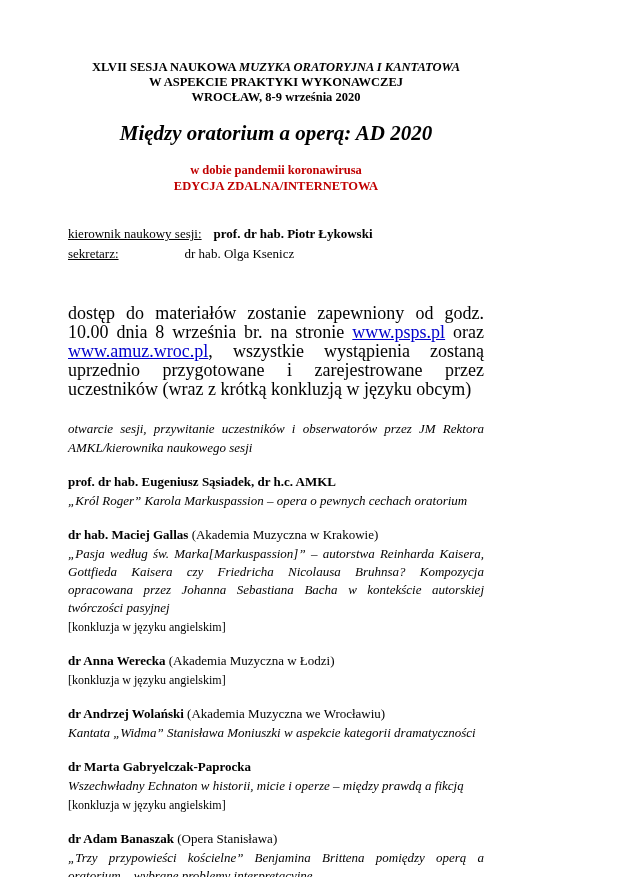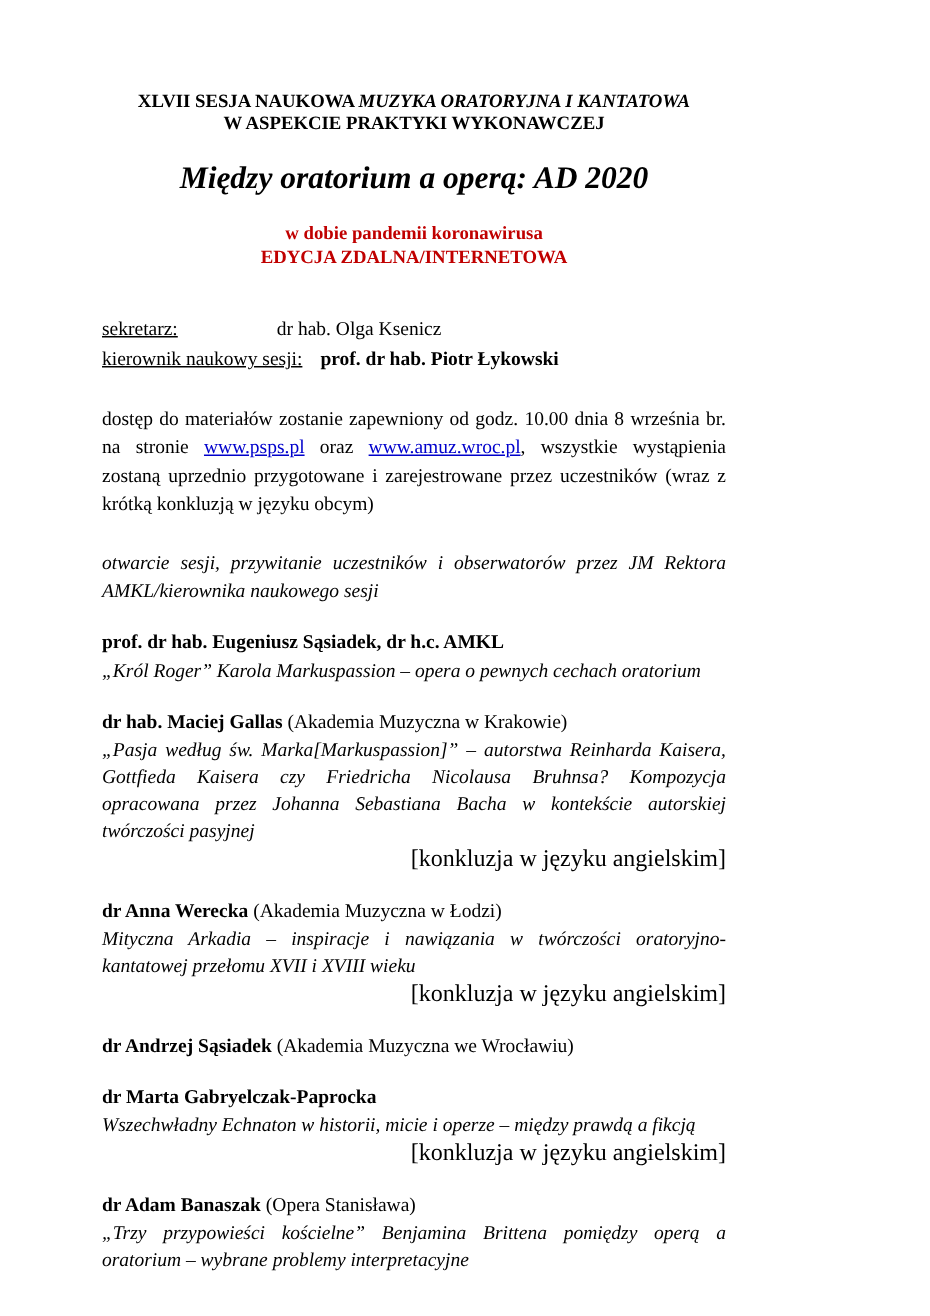--- a/index.html
+++ b/index.html
@@ -62,22 +62,22 @@
   }
   .role-value-1 {
     margin-left: 12px;
     font-weight: bold;
   }
   .role-value-2 {
     margin-left: 66px;
   }
 
   .access {
-    margin-top: 20px;
-    font-size: 13px;
+    margin-top: 40px;
+    font-size: 18px;
     line-height: 19px;
     text-align: justify;
   }
   .lnk {
     color: #0000cc;
     text-decoration: underline;
   }
 
   .opening {
     margin-top: 20px;
@@ -97,50 +97,50 @@
   }
   .entry .aff {
     font-weight: normal;
   }
   .entry .work {
     font-style: italic;
     text-align: justify;
     margin-top: 1px;
   }
   .entry .concl {
-    font-size: 16px;
+    font-size: 12px;
     margin-top: 1px;
-    text-align: right;
   }
 </style>
 </head>
 <body>
 
 <div class="page">
 
   <div>
     <div class="head-line"><span>XLVII SESJA NAUKOWA </span><span class="it">MUZYKA ORATORYJNA I KANTATOWA</span></div>
     <div class="head-line">W ASPEKCIE PRAKTYKI WYKONAWCZEJ</div>
+    <div class="head-line">WROCŁAW, 8-9 września 2020</div>
   </div>
 
   <div class="main-title">Między oratorium a operą: AD 2020</div>
 
   <div class="edition">
     <div>w dobie pandemii koronawirusa</div>
     <div>EDYCJA ZDALNA/INTERNETOWA</div>
   </div>
 
   <div class="roles">
     <div class="role-row">
+      <span class="role-label">kierownik naukowy sesji:</span>
+      <span class="role-value-1">prof. dr hab. Piotr Łykowski</span>
+    </div>
+    <div class="role-row">
       <span class="role-label">sekretarz:</span>
       <span class="role-value-2">dr hab. Olga Ksenicz</span>
-    </div>
-    <div class="role-row">
-      <span class="role-label">kierownik naukowy sesji:</span>
-      <span class="role-value-1">prof. dr hab. Piotr Łykowski</span>
     </div>
   </div>
 
   <div class="access"><span>dostęp do materiałów zostanie zapewniony od godz. 10.00 dnia 8 września br. na stronie </span><span class="lnk">www.psps.pl</span><span> oraz </span><span class="lnk">www.amuz.wroc.pl</span><span>, wszystkie wystąpienia zostaną uprzednio przygotowane i zarejestrowane przez uczestników (wraz z krótką konkluzją w języku obcym)</span></div>
 
   <div class="opening">otwarcie sesji, przywitanie uczestników i obserwatorów przez JM Rektora AMKL/kierownika naukowego sesji</div>
 
   <div class="entry">
     <div class="who"><span>prof. dr hab. Eugeniusz Sąsiadek, dr h.c. AMKL</span><span class="aff"></span></div>
     <div class="work">„Król Roger” Karola Markuspassion – opera o pewnych cechach oratorium</div>
@@ -148,26 +148,26 @@
   </div>
 
   <div class="entry">
     <div class="who"><span>dr hab. Maciej Gallas</span><span class="aff"> (Akademia Muzyczna w Krakowie)</span></div>
     <div class="work">„Pasja według św. Marka[Markuspassion]” – autorstwa Reinharda Kaisera, Gottfieda Kaisera czy Friedricha Nicolausa Bruhnsa? Kompozycja opracowana przez Johanna Sebastiana Bacha w kontekście autorskiej twórczości pasyjnej</div>
     <div class="concl">[konkluzja w języku angielskim]</div>
   </div>
 
   <div class="entry">
     <div class="who"><span>dr Anna Werecka</span><span class="aff"> (Akademia Muzyczna w Łodzi)</span></div>
-    <div class="work">Mityczna Arkadia – inspiracje i nawiązania w twórczości oratoryjno-kantatowej przełomu XVII i XVIII wieku</div>
     <div class="concl">[konkluzja w języku angielskim]</div>
   </div>
 
   <div class="entry">
-    <div class="who"><span>dr Andrzej Sąsiadek</span><span class="aff"> (Akademia Muzyczna we Wrocławiu)</span></div>
+    <div class="who"><span>dr Andrzej Wolański</span><span class="aff"> (Akademia Muzyczna we Wrocławiu)</span></div>
+    <div class="work">Kantata „Widma” Stanisława Moniuszki w aspekcie kategorii dramatyczności</div>
   </div>
 
   <div class="entry">
     <div class="who"><span>dr Marta Gabryelczak-Paprocka</span><span class="aff"></span></div>
     <div class="work">Wszechwładny Echnaton w historii, micie i operze – między prawdą a fikcją</div>
     <div class="concl">[konkluzja w języku angielskim]</div>
   </div>
 
   <div class="entry">
     <div class="who"><span>dr Adam Banaszak</span><span class="aff"> (Opera Stanisława)</span></div>

